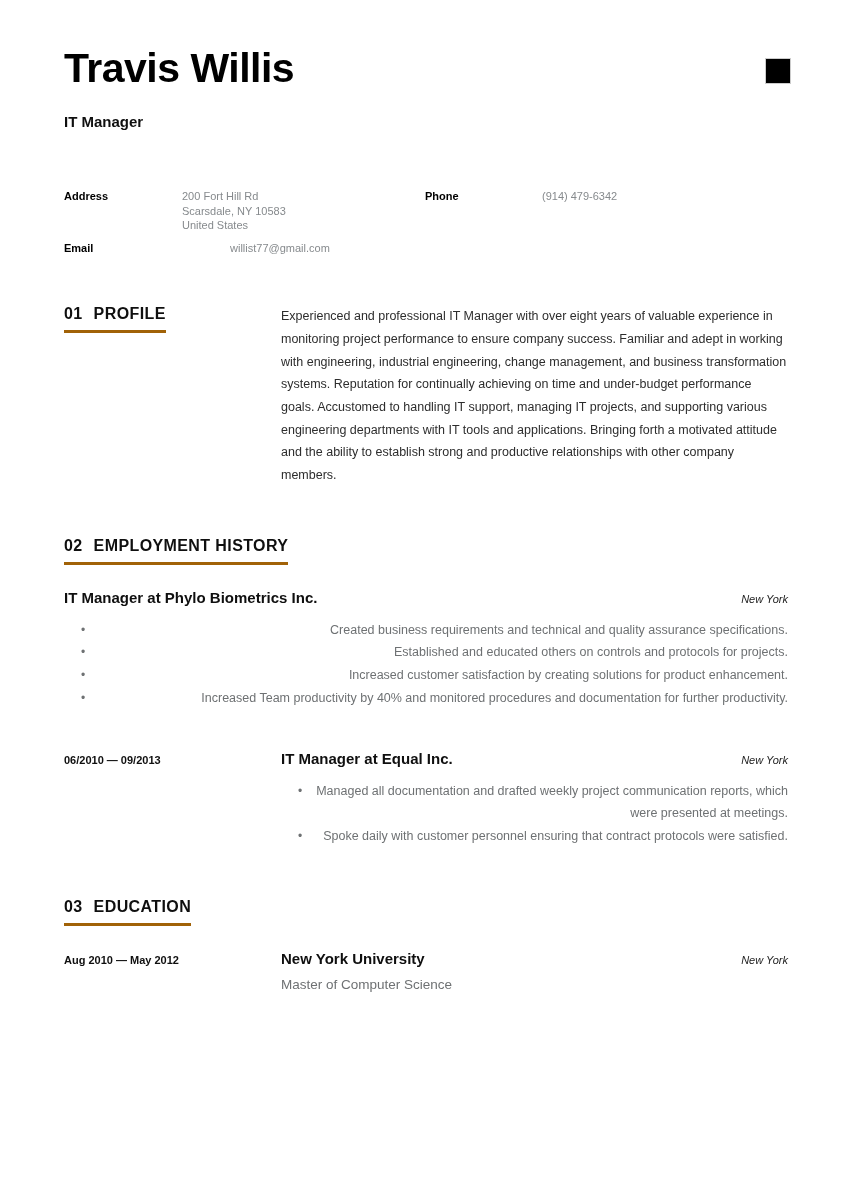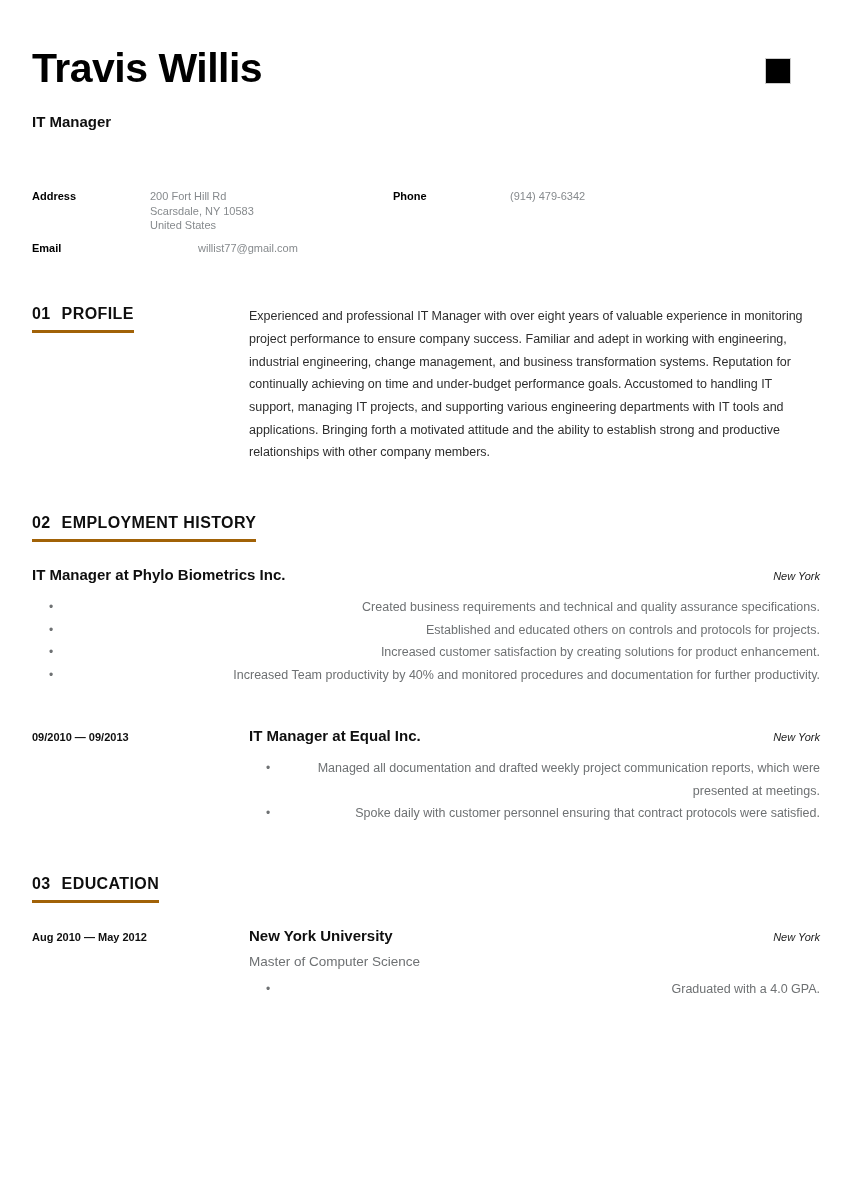--- a/index.html
+++ b/index.html
@@ -2,21 +2,21 @@
 <html><head>
 <meta charset="utf-8">
 <style>
   * { box-sizing: border-box; }
   html, body { margin: 0; padding: 0; background: #ffffff; }
   .page {
     width: 852px; height: 1204px; position: relative; overflow: hidden;
     background: #ffffff; color: #1d1d1d;
     font-family: "Liberation Sans", "DejaVu Sans", sans-serif;
   }
-  .inner { padding: 0 32px; }
+  .inner { padding: 0 64px; }
 
   
   .name { margin: 0; padding-top: 45px; font-size: 41px; line-height: 1.15;
           font-weight: 700; letter-spacing: -0.5px; color: #000000; }
   .corner-square { position: absolute; top: 59px; right: 62px; width: 24px; height: 24px;
                    background: #000000; box-shadow: 0 0 0 1px #cccccc; }
   .job-title { margin: 21px 0 0; font-size: 15px; font-weight: 700; color: #0f0f0f; }
 
   
   .contact { margin-top: 59px; font-size: 11px; line-height: 14.5px; }
@@ -101,21 +101,21 @@
           <ul class="bullets">
             <li>Created business requirements and technical and quality assurance specifications.</li>
             <li>Established and educated others on controls and protocols for projects.</li>
             <li>Increased customer satisfaction by creating solutions for product enhancement.</li>
             <li>Increased Team productivity by 40% and monitored procedures and documentation for further productivity.</li>
           </ul>
         </div>
       </div>
 
       <div class="entry gap-lg">
-        <div class="entry-dates">09/2010 — 09/2013</div>
+        <div class="entry-dates">06/2010 — 09/2013</div>
         <div class="col-right">
           <div class="entry-head">
             <h4 class="entry-title">IT Manager at Equal Inc.</h4>
             <span class="entry-loc">New York</span>
           </div>
           <ul class="bullets">
             <li>Managed all documentation and drafted weekly project communication reports, which were presented at meetings.</li>
             <li>Spoke daily with customer personnel ensuring that contract protocols were satisfied.</li>
           </ul>
         </div>
@@ -126,21 +126,18 @@
       <h3 class="sec-h"><span class="sec-num">03</span><span>EDUCATION</span></h3>
 
       <div class="entry">
         <div class="entry-dates">Aug 2010 — May 2012</div>
         <div class="col-right">
           <div class="entry-head">
             <h4 class="entry-title">New York University</h4>
             <span class="entry-loc">New York</span>
           </div>
           <p class="degree">Master of Computer Science</p>
-          <ul class="bullets">
-            <li>Graduated with a 4.0 GPA.</li>
-          </ul>
         </div>
       </div>
     </div>
 
   </div>
 </div>
 
 </body></html>

